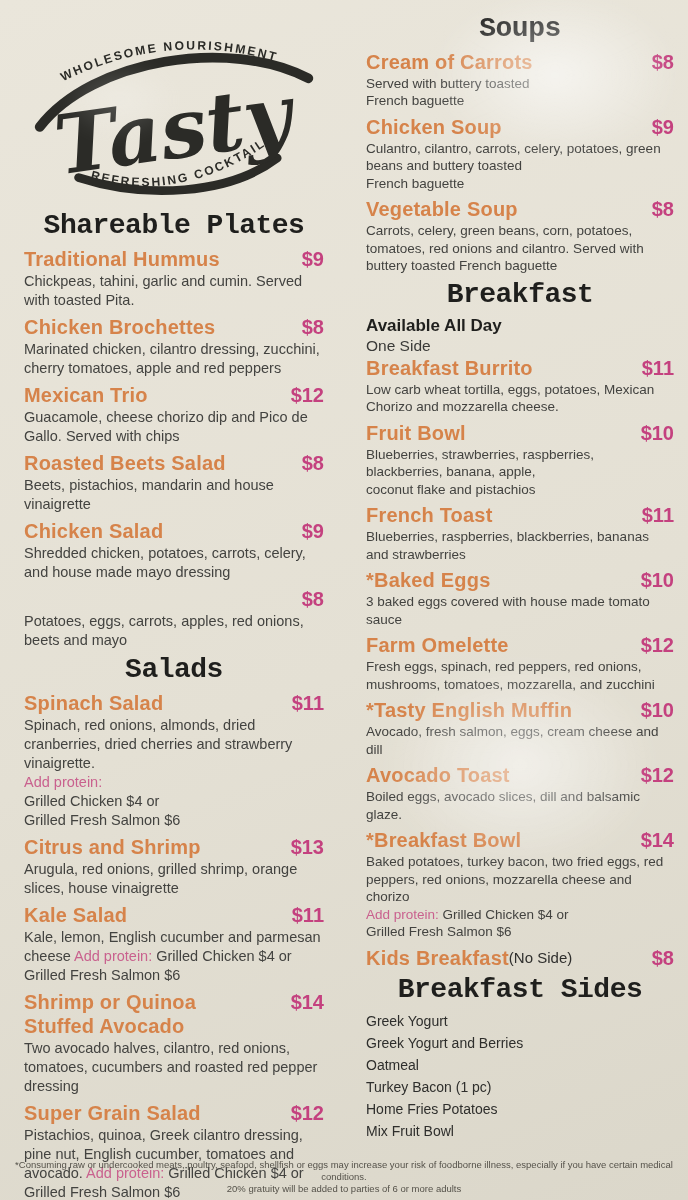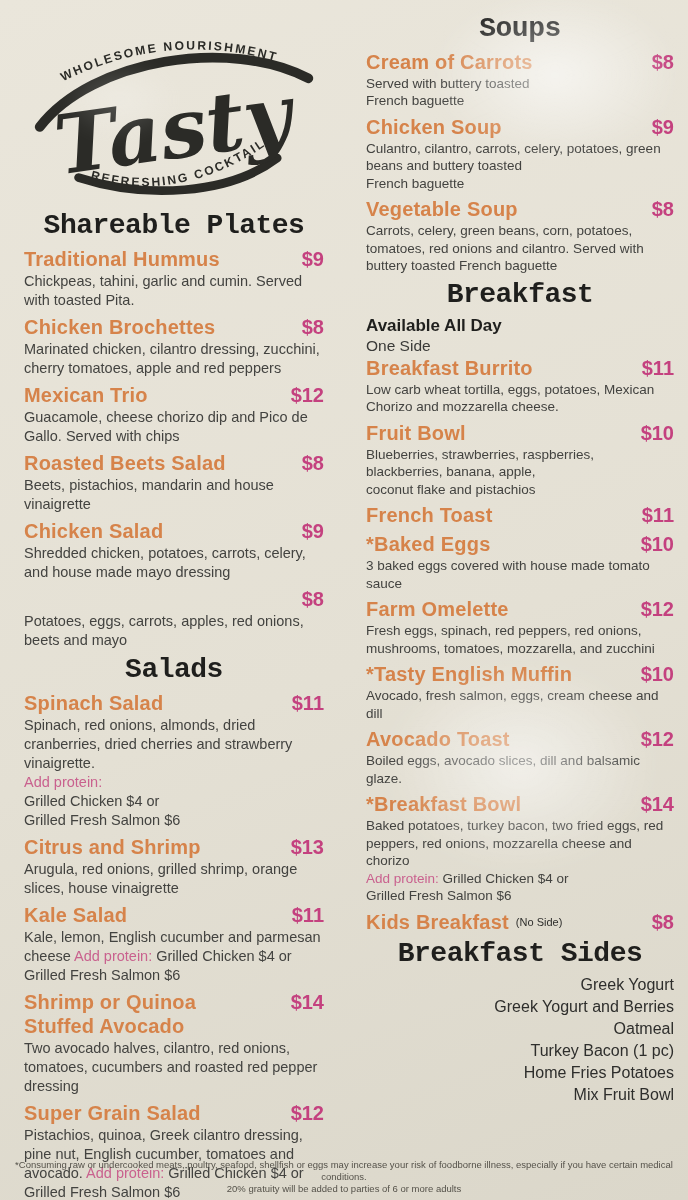--- a/index.html
+++ b/index.html
@@ -25,32 +25,32 @@
   .section-sub{ text-align:left;color:var(--heading);margin:0 0 1px 0; }
   .section-sub.bold{font-weight:bold;font-size:17px;}
   .section-sub:not(.bold){font-size:15.5px;color:#3a3a38;}
 
   .menu-item{margin:0 0 5px 0;}
   .item-head{display:flex;align-items:flex-start;}
   .item-name{
     font-size:20px;font-weight:bold;color:var(--item_name);
     line-height:24px;white-space:pre-line;letter-spacing:0.2px;
   }
-  .item-note{font-size:11px;color:#2f2f2d;margin-left:7px;line-height:24px;}
+  .item-note{font-size:15px;color:#2f2f2d;line-height:24px;}
   .item-price{
     margin-left:auto;padding-left:10px;
     font-size:20px;font-weight:bold;color:var(--price);line-height:24px;
   }
   .item-desc{margin:1px 0 0 0;white-space:pre-line;}
   .col-l .item-desc{font-size:14.5px;line-height:19px;}
   .col-r .item-desc{font-size:13.5px;line-height:17.5px;}
   .item-desc .protein{color:var(--add_protein);}
 
   .side-item{
-    text-align:right;font-size:16px;line-height:22px;color:#2e2e2c;
+    text-align:left;font-size:14px;line-height:22px;color:#2e2e2c;
   }
 
   .footnote{
     position:absolute;left:0;right:0;bottom:5px;text-align:center;
     font-size:9.5px;line-height:12px;color:var(--footnote);
   }
 
   .glare{position:absolute;pointer-events:none;border-radius:50%;
     background:radial-gradient(closest-side, rgba(255,255,255,0.6), rgba(255,255,255,0));
     filter:blur(8px);}
@@ -213,20 +213,21 @@
             <span class="item-price">$10</span>
           </div>
           <p class="item-desc"><span>Blueberries, strawberries, raspberries, blackberries, banana, apple,
 coconut flake and pistachios</span></p>
         </article>
         <article class="menu-item">
           <div class="item-head">
             <span class="item-name">French Toast</span>
             <span class="item-price">$11</span>
           </div>
+          <p class="item-desc"><span>Blueberries, raspberries, blackberries, bananas and strawberries</span></p>
         </article>
         <article class="menu-item">
           <div class="item-head">
             <span class="item-name">*Baked Eggs</span>
             <span class="item-price">$10</span>
           </div>
           <p class="item-desc"><span>3 baked eggs covered with house made tomato sauce</span></p>
         </article>
         <article class="menu-item">
           <div class="item-head">

